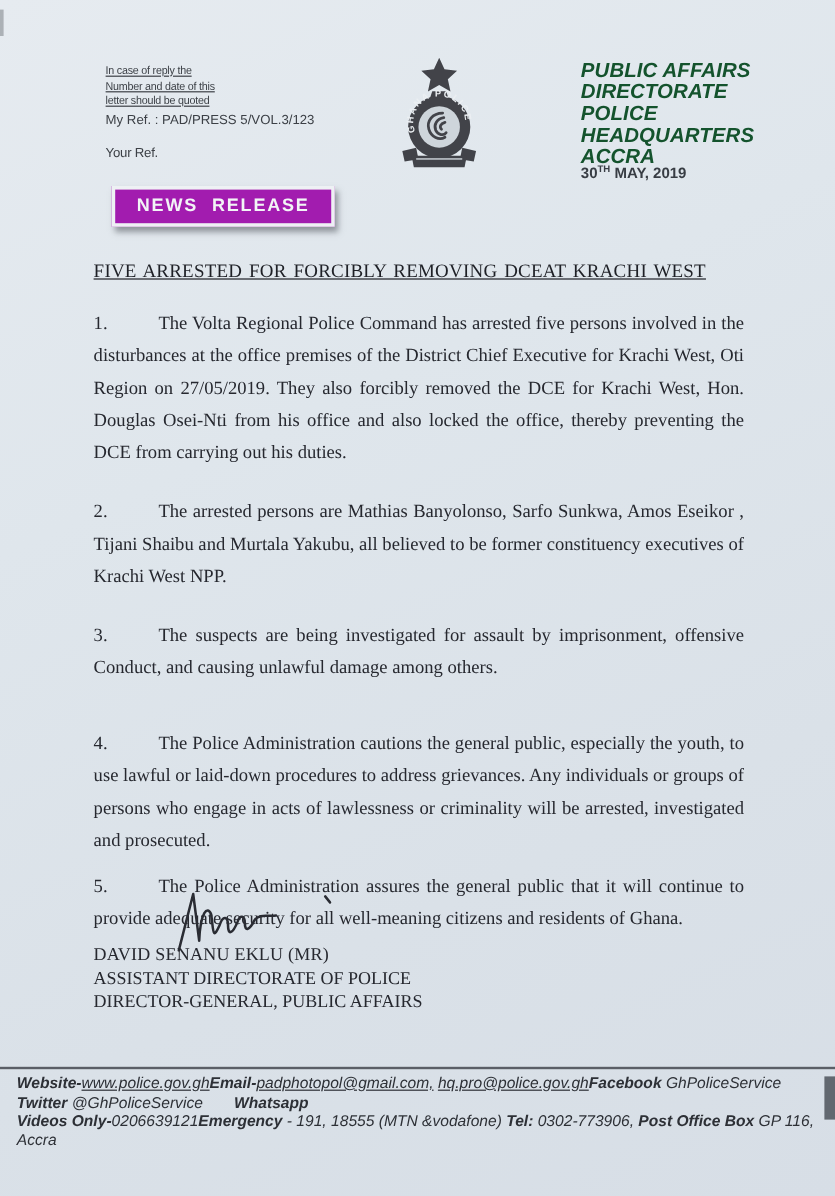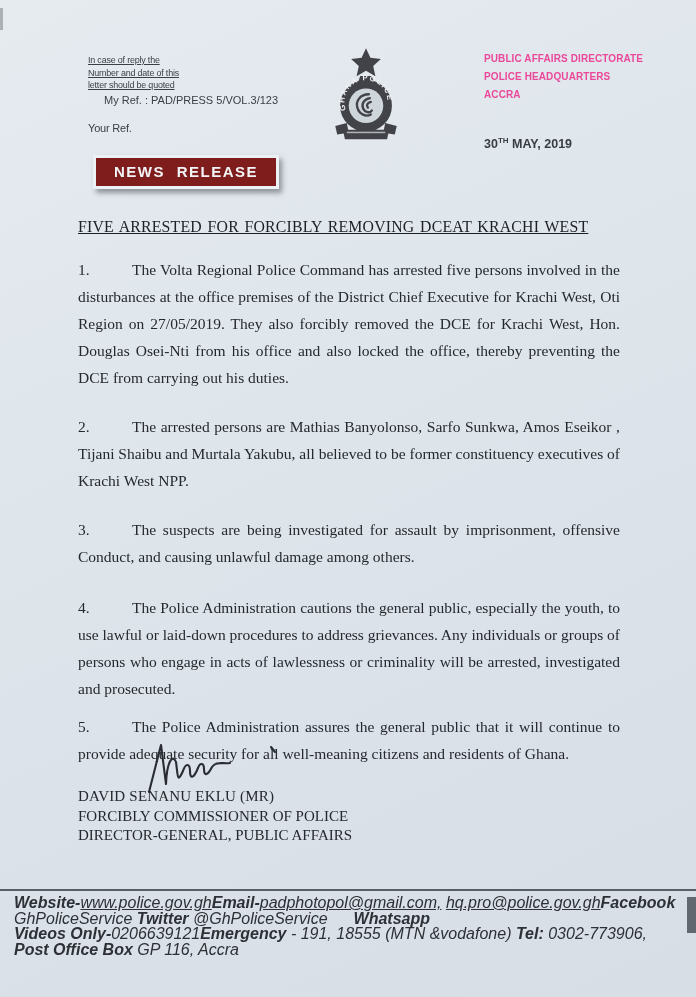--- a/index.html
+++ b/index.html
@@ -11,56 +11,56 @@
   }
   .page { position:absolute; inset:0;border-radius:21px; }
 
   
   .artifact-left { position:absolute; left:0; top:8px; width:3px; height:22px; background:#7b8187; opacity:.55; }
   .artifact-right-bar { position:absolute; right:0; top:897px; width:9px; height:36px; background:#4e535a; opacity:.85; }
 
   
   .refs { position:absolute; left:88px; top:54px; width:200px; font-size:9.5px; line-height:12.5px; color:#3c4046; letter-spacing:-0.2px; }
   .refs .u { text-decoration:underline; transform:scaleX(.94); transform-origin:left; }
-  .refs .myref { margin-top:2px; font-size:11px; letter-spacing:0;margin-left:16px; }
+  .refs .myref { margin-top:2px; font-size:11px; letter-spacing:0; }
   .refs .yourref { margin-top:16px; font-size:11px; }
 
   
   .crest { position:absolute; left:318px; top:46px; width:96px; height:108px; opacity:.88; }
 
   
-  .addr { position:absolute; left:484px; top:50px; font-size:10px; line-height:18px; color:#ec4899; font-weight:bold; letter-spacing:.1px; }
+  .addr { position:absolute; left:484px; top:50px; font-size:17px; line-height:18px; color:#14532d; font-weight:bold; letter-spacing:.1px;font-style:italic; }
   .dateline { position:absolute; left:484px; top:136px; font-size:12.5px; color:#383d44; font-weight:bold; }
   .dateline sup { font-size:8px; }
 
   
   .banner-wrap { position:absolute; left:93px; top:155px; }
   .banner {
-    display:inline-block; background:#7f1d1d; color:#f2f4f6;
+    display:inline-block; background:#a21caf; color:#f2f4f6;
     font-weight:bold; font-size:15px; letter-spacing:1.5px; word-spacing:6px;
     padding:5px 18px 6px 18px; border:3px solid #eef1f4;
     box-shadow:3px 4px 5px rgba(75,80,88,.55);
   }
 
   
   .content { position:absolute; left:78px; top:218px; width:542px; font-family:"Liberation Serif", serif; color:#26282f; }
   .doc-title { font-weight:normal; font-size:15.8px; letter-spacing:.2px; word-spacing:1.5px; text-decoration:underline; margin-bottom:20px; color:#1e2026; }
   .para { font-size:15.5px; line-height:27px; text-align:justify; margin-bottom:22px; }
   .para .pnum { display:inline-block; width:54px; }
-  .para.gap3 { margin-bottom:24px; }
+  .para.gap3 { margin-bottom:36px; }
   .para.gap4 { margin-bottom:11px; }
 
   
   .signature { position:absolute; left:133px; top:738px; width:170px; height:58px; }
   .sig-block { position:absolute; left:78px; top:787px; font-family:"Liberation Serif", serif; font-size:15px; line-height:19.5px; color:#26282f; }
   .sig-block .name { font-weight:normal; letter-spacing:.2px; }
 
   
   .footer { position:absolute; left:0; top:889px; width:696px; border-top:2px solid #5a5e66; padding:4px 14px 0 14px;
-            font-size:16px; line-height:15.5px; font-style:italic; color:#2d3036; }
+            font-size:13px; line-height:15.5px; font-style:italic; color:#2d3036; }
   .footer b { font-weight:bold; }
   .footer .lnk { text-decoration:underline; }
   .footer .whatsapp { padding-left:26px; }
 </style>
 </head>
 <body>
 
 <div class="page">
 
   <div class="artifact-left"></div>
@@ -127,21 +127,21 @@
 
   <svg class="signature" viewBox="0 0 170 58">
     <g fill="none" stroke="#2a2c33" stroke-width="2.1" stroke-linecap="round" stroke-linejoin="round">
       <path d="M16 54 L28 7 L33 46 C34 22 40 16 43 24 C45 38 44 46 50 33 C53 24 57 26 57 33 C57 42 61 40 65 30 C67 24 71 25 71 31 C71 39 75 37 79 29 C83 23 90 26 97 25"></path>
       <path d="M138 9 L142 14"></path>
     </g>
   </svg>
 
   <div class="sig-block">
     <div class="name">DAVID SENANU EKLU (MR)</div>
-    <div>FORCIBLY COMMISSIONER OF POLICE</div>
+    <div>ASSISTANT DIRECTORATE OF POLICE</div>
     <div>DIRECTOR-GENERAL, PUBLIC AFFAIRS</div>
   </div>
 
   <div class="footer">
     <div><b>Website-</b><span class="lnk">www.police.gov.gh</span><b>Email-</b><span class="lnk">padphotopol@gmail.com,</span> <span class="lnk">hq.pro@police.gov.gh</span><b>Facebook</b><span> GhPoliceService </span><b>Twitter</b><span> @GhPoliceService</span><b class="whatsapp">Whatsapp</b></div>
     <div><b>Videos Only-</b><span>0206639121</span><b>Emergency</b><span> - 191, 18555 (MTN &amp;vodafone)  </span><b>Tel:</b><span> 0302-773906,  </span><b>Post Office Box</b><span> GP 116, Accra</span></div>
   </div>
 
   <div class="artifact-right-bar"></div>
 

